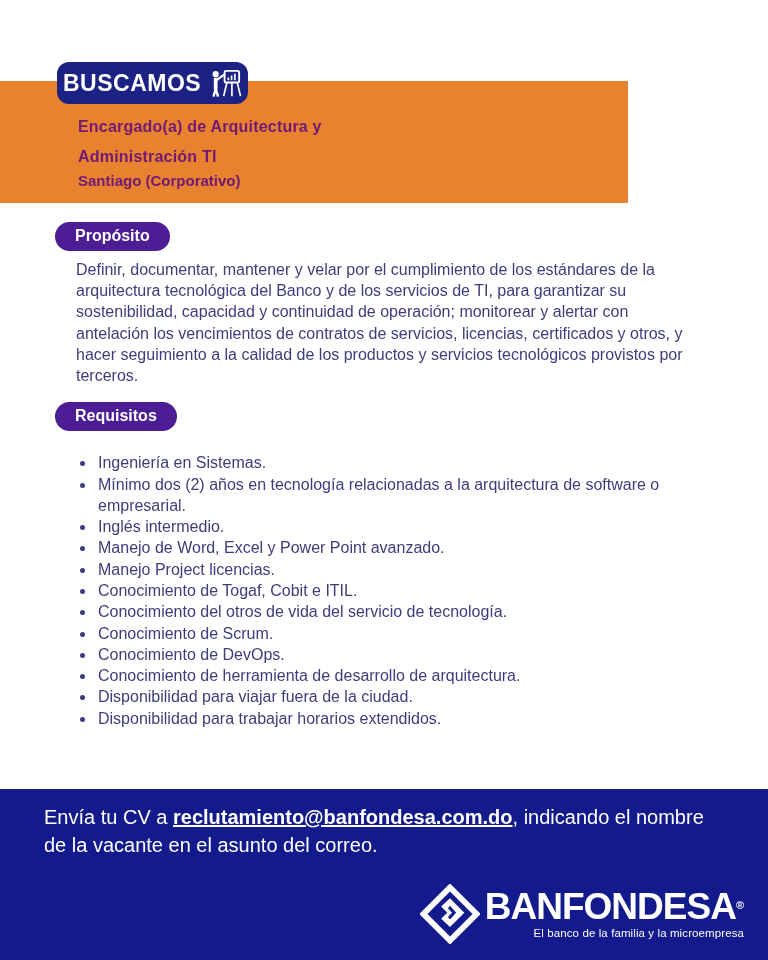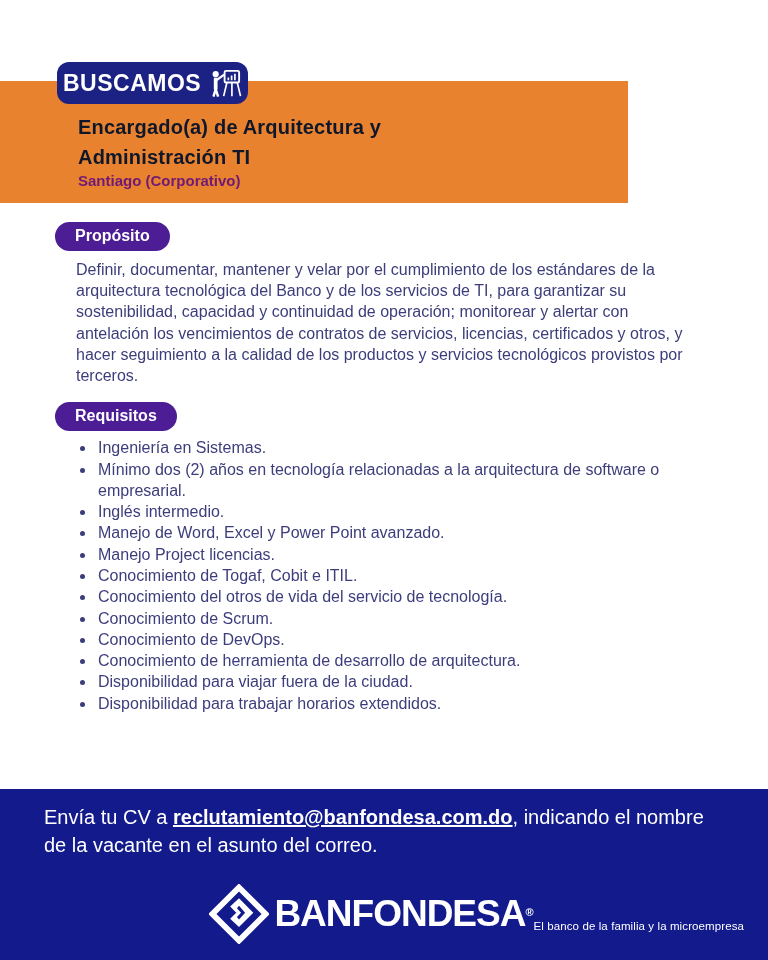--- a/index.html
+++ b/index.html
@@ -6,21 +6,21 @@
   body {
     width:768px; height:960px; background:#ffffff; position:relative;
     font-family:"Liberation Sans","DejaVu Sans",sans-serif; overflow:hidden;
   }
   
   .banner {
     position:absolute; left:0; top:81px; width:628px; height:122px;
     background:#E8822F; box-sizing:border-box; padding:31px 20px 0 78px;
   }
   .job-title {
-    color:#0f172a; font-weight:bold; font-size:20px; line-height:30px;
+    color:#701a75; font-weight:bold; font-size:16px; line-height:30px;
     white-space:pre-line; letter-spacing:0.2px;
   }
   .job-location { color:#701a75; font-weight:bold; font-size:15px; }
   .buscamos-pill {
     position:absolute; left:57px; top:62px; height:42px; z-index:2;
     background:#1B2284; border-radius:12px; display:flex; align-items:center;
     gap:9px; padding:0 6px; box-sizing:border-box;
   }
   .buscamos-label { color:#fff; font-weight:bold; font-size:23px; letter-spacing:0.5px; }
   .presenter-icon { display:block; }
@@ -30,36 +30,36 @@
     display:inline-block; background:#4c1d95; color:#fff; font-weight:bold;
     font-size:16px; padding:5px 20px 6px 20px; border-radius:999px;
   }
   .body-text {
     color:#3D3D7C; font-size:16px; line-height:21.2px;
     margin:8px 0 0 21px; width:622px;
   }
   .req-pill { margin-top:16px; }
   .req-list {
     color:#3D3D7C; font-size:16px; line-height:21.3px;
-    margin:6px 0 0 23px; padding-left:18px; width:600px;
+    margin:21px 0 0 23px; padding-left:18px; width:600px;
   }
   .req-list li { padding-left:2px; }
   
   .footer {
     position:absolute; left:0; top:789px; width:768px; height:171px;
     background:#121A8C; box-sizing:border-box;
   }
   .footer-text {
     color:#fff; font-size:20px; line-height:27.5px;
     margin:15px 0 0 44px; width:676px;
   }
   .footer-text b { font-weight:bold;text-decoration:underline; }
   .logo { position:absolute; right:24px; bottom:16px; display:flex; align-items:center; gap:5px; }
   .diamond-icon { display:block; }
-  .logo-right { display:flex; flex-direction:row; align-items:flex-end; }
+  .logo-right { display:flex; flex-direction:column; align-items:flex-end; }
   .wordmark {
     color:#fff; font-weight:bold; font-size:37px; line-height:36px;
     letter-spacing:-1px; white-space:nowrap;
   }
   .wordmark .reg { font-size:11px; vertical-align:top; letter-spacing:0; position:relative; top:-2px; }
   .tagline { color:#fff; font-size:11.5px; margin-top:2px; letter-spacing:0.1px; }
 </style>
 </head>
 <body>
 

